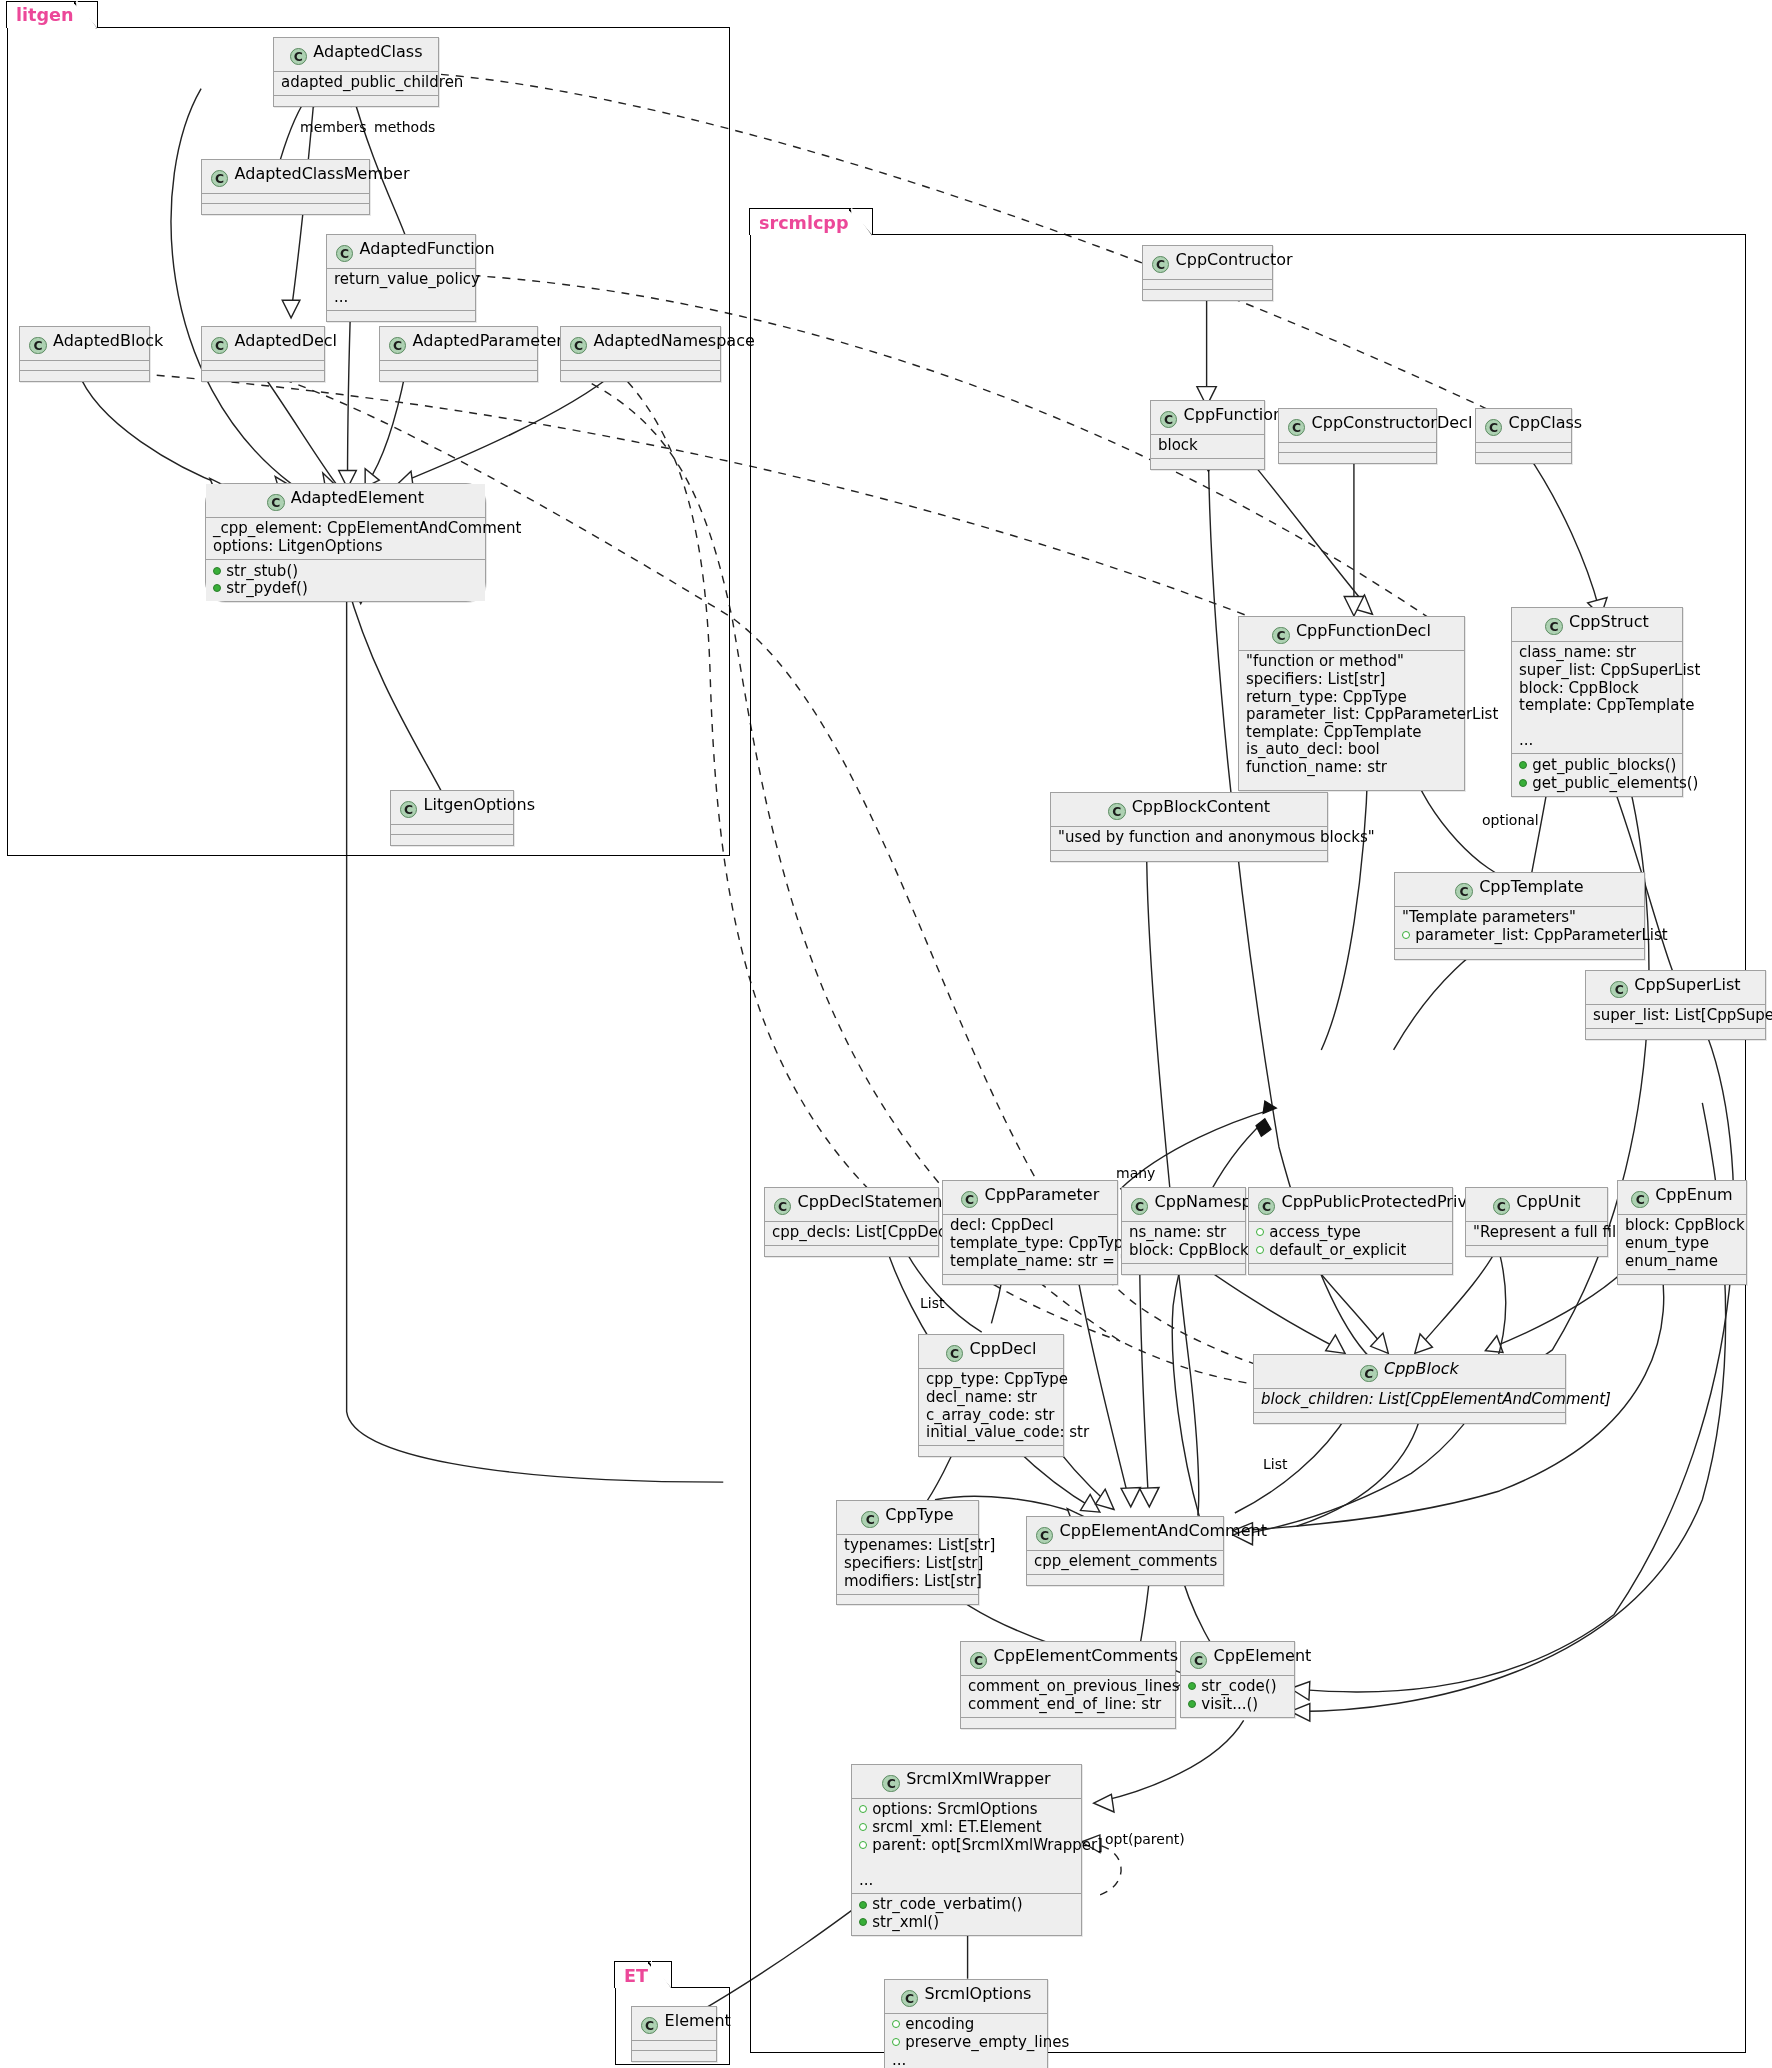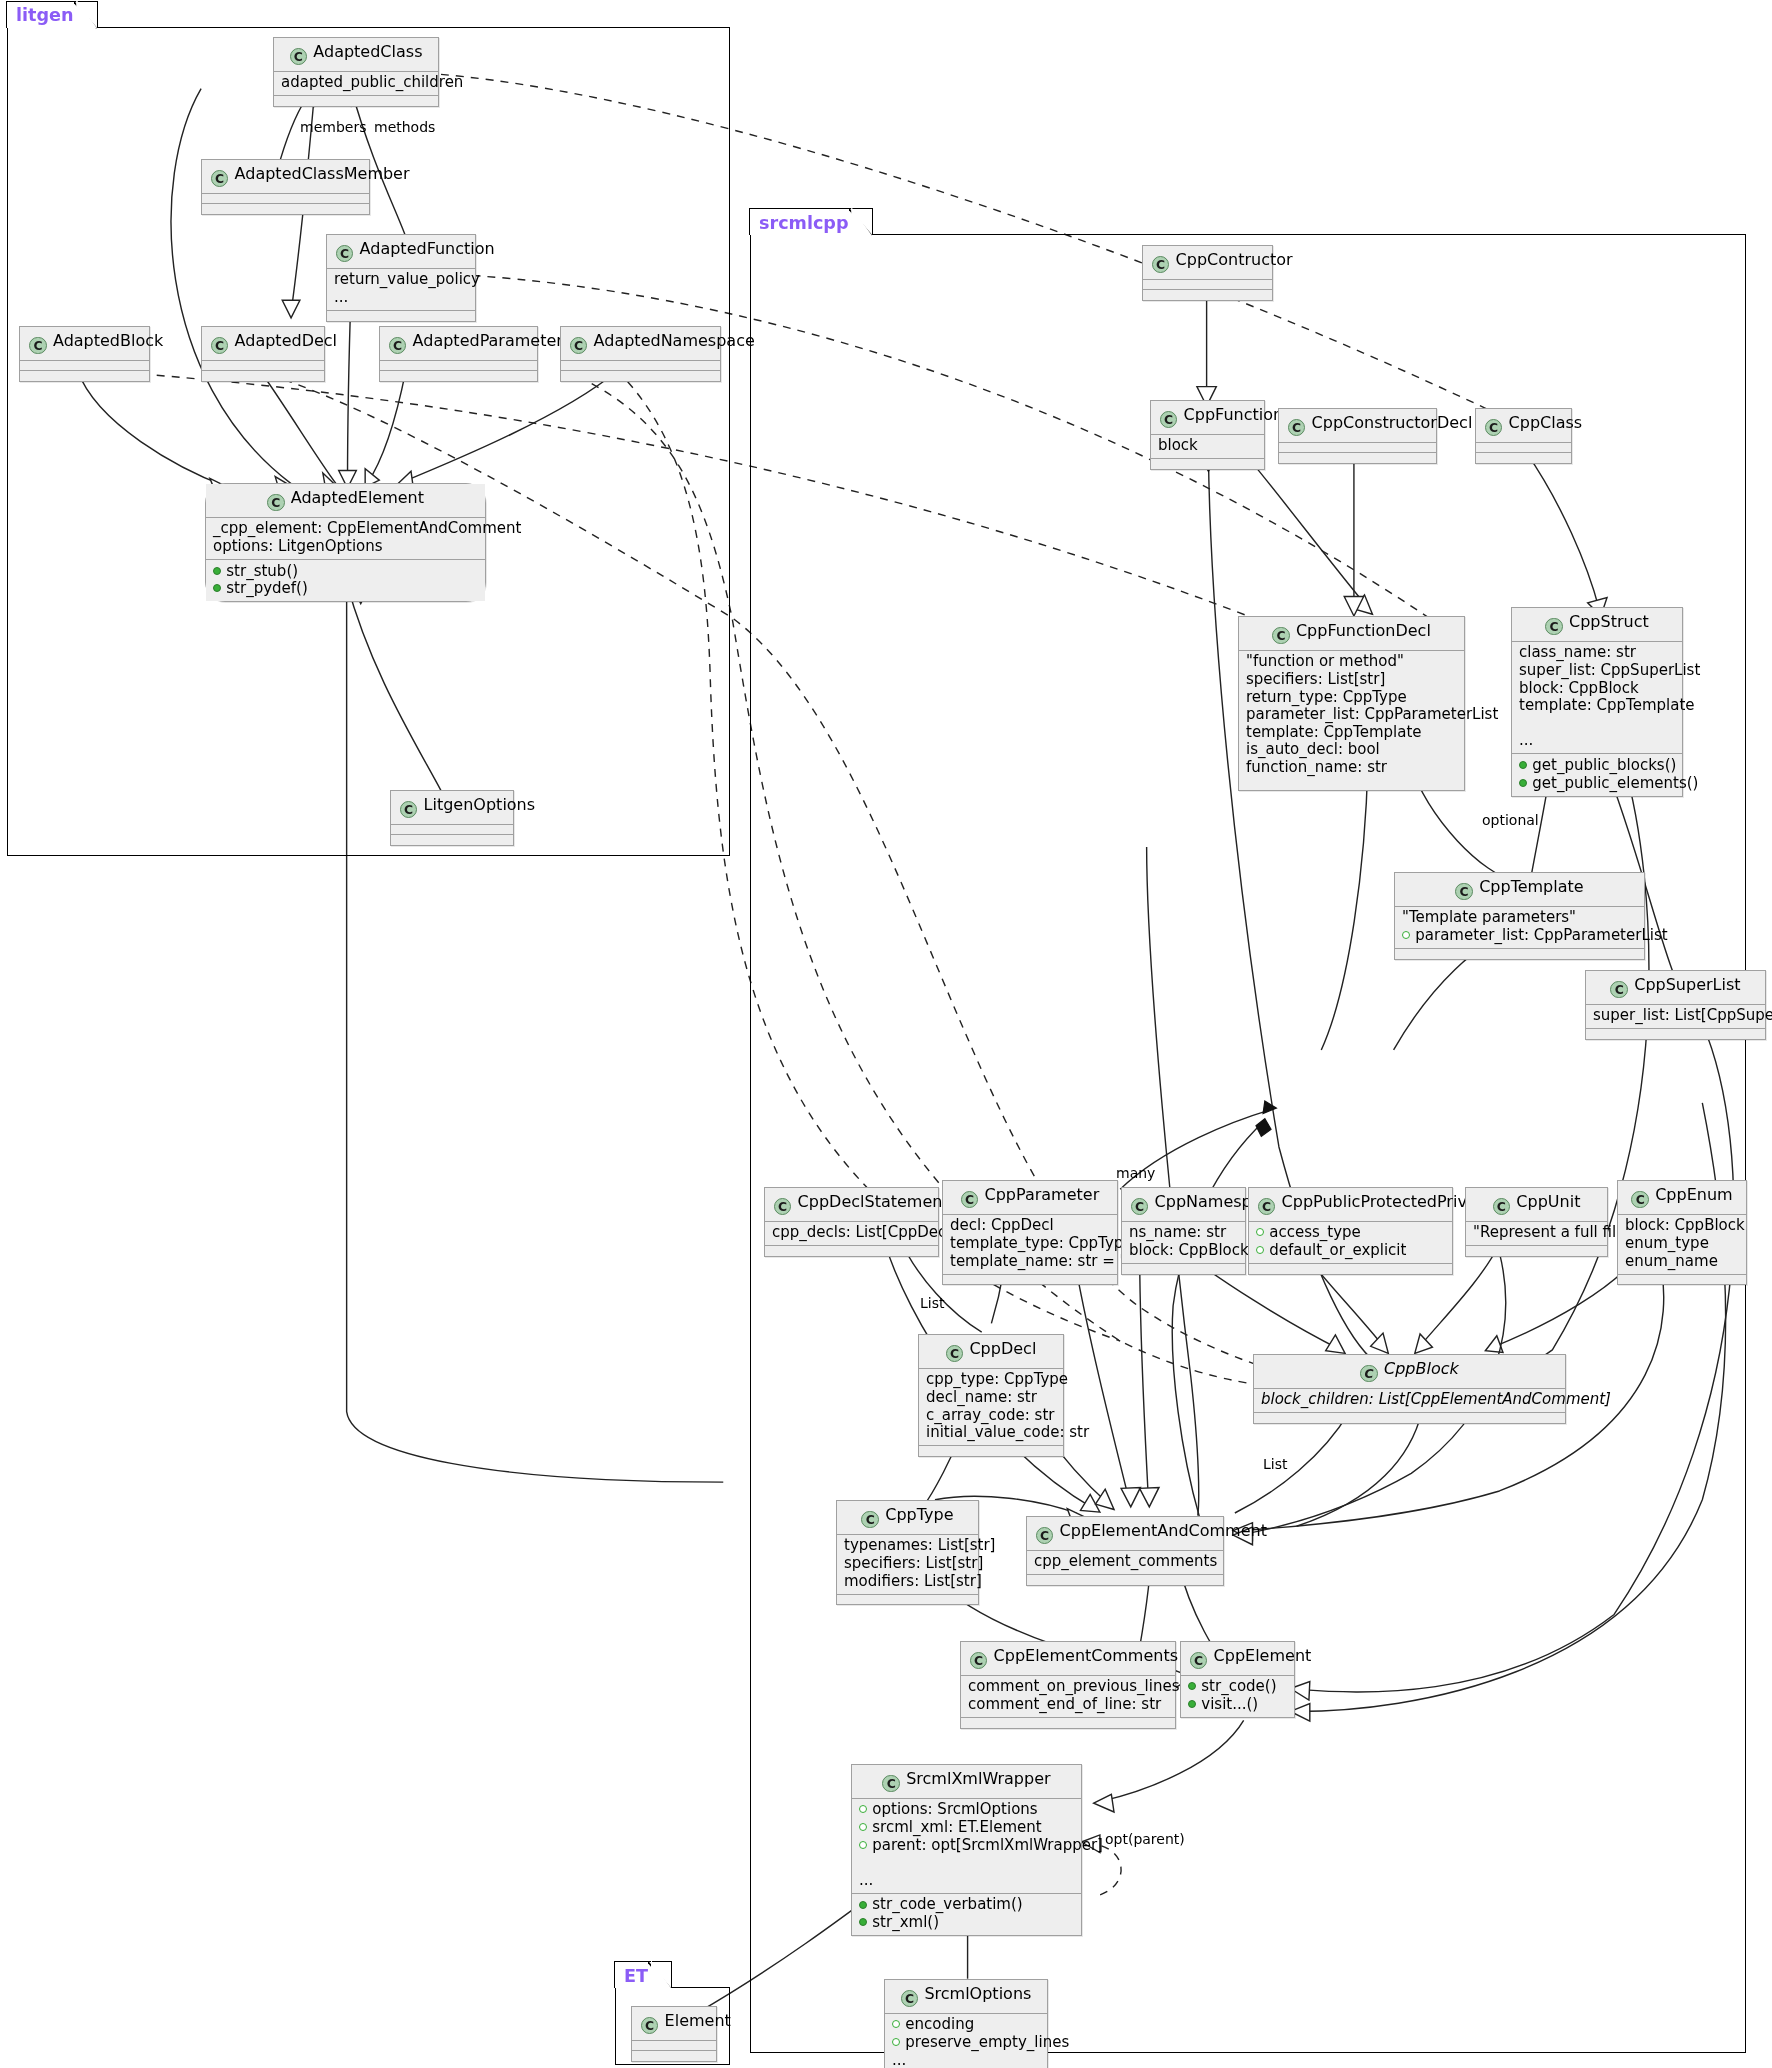--- a/index.html
+++ b/index.html
@@ -30,21 +30,21 @@
     left: -1.8px;
     height: 27px;
     border: 1.8px solid #000000;
     border-bottom: none;
     background: #ffffff;
     box-sizing: border-box;
     padding: 1.8px 23px 0 8.8px;
     font-weight: bold;
     font-size: 17.6px;
     line-height: 24px;
-    color: #8b5cf6;
+    color: #ec4899;
     white-space: nowrap;
   }
   .package-tab::after {
     content: "";
     position: absolute;
     right: -0.9px;
     top: -1.8px;
     width: 21px;
     height: 29px;
     background: #ffffff;
@@ -483,20 +483,29 @@
       <div class="row">template: CppTemplate</div>
       <div class="row">&nbsp;</div>
       <div class="row">...</div>
     </div>
     <div class="cls-sec last">
       <div class="row"><span class="bullet-pub"></span><span>get_public_blocks()</span></div>
       <div class="row"><span class="bullet-pub"></span><span>get_public_elements()</span></div>
     </div>
   </div>
 
+  <div class="cls" style="left:1050px; top:792px; width:278px;">
+    <div class="cls-header">
+      <span class="cicon">C</span><span class="cname">CppBlockContent</span>
+    </div>
+    <div class="cls-sec">
+      <div class="row">"used by function and anonymous blocks"</div>
+    </div>
+    <div class="cls-empty last"></div>
+  </div>
 
   <div class="cls" style="left:1394px; top:872px; width:251px;">
     <div class="cls-header">
       <span class="cicon">C</span><span class="cname">CppTemplate</span>
     </div>
     <div class="cls-sec">
       <div class="row"><span>"Template parameters"</span></div>
       <div class="row"><span class="bullet-priv"></span><span>parameter_list: CppParameterList</span></div>
     </div>
     <div class="cls-empty last"></div>

